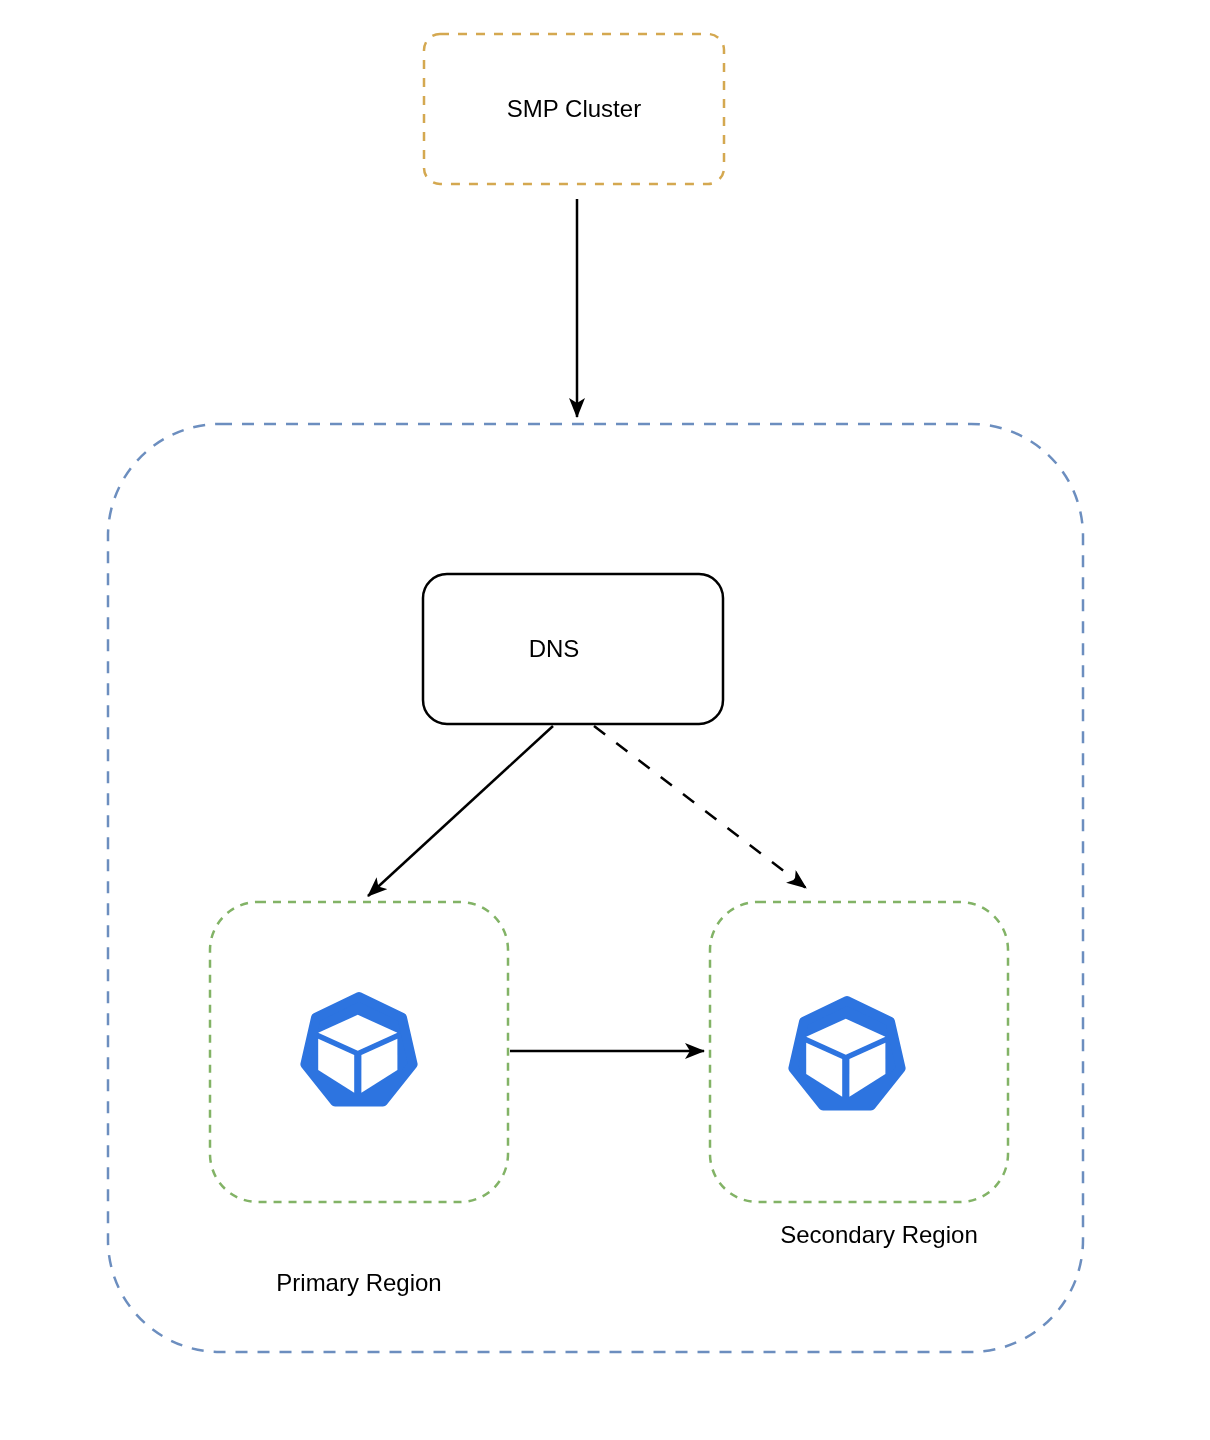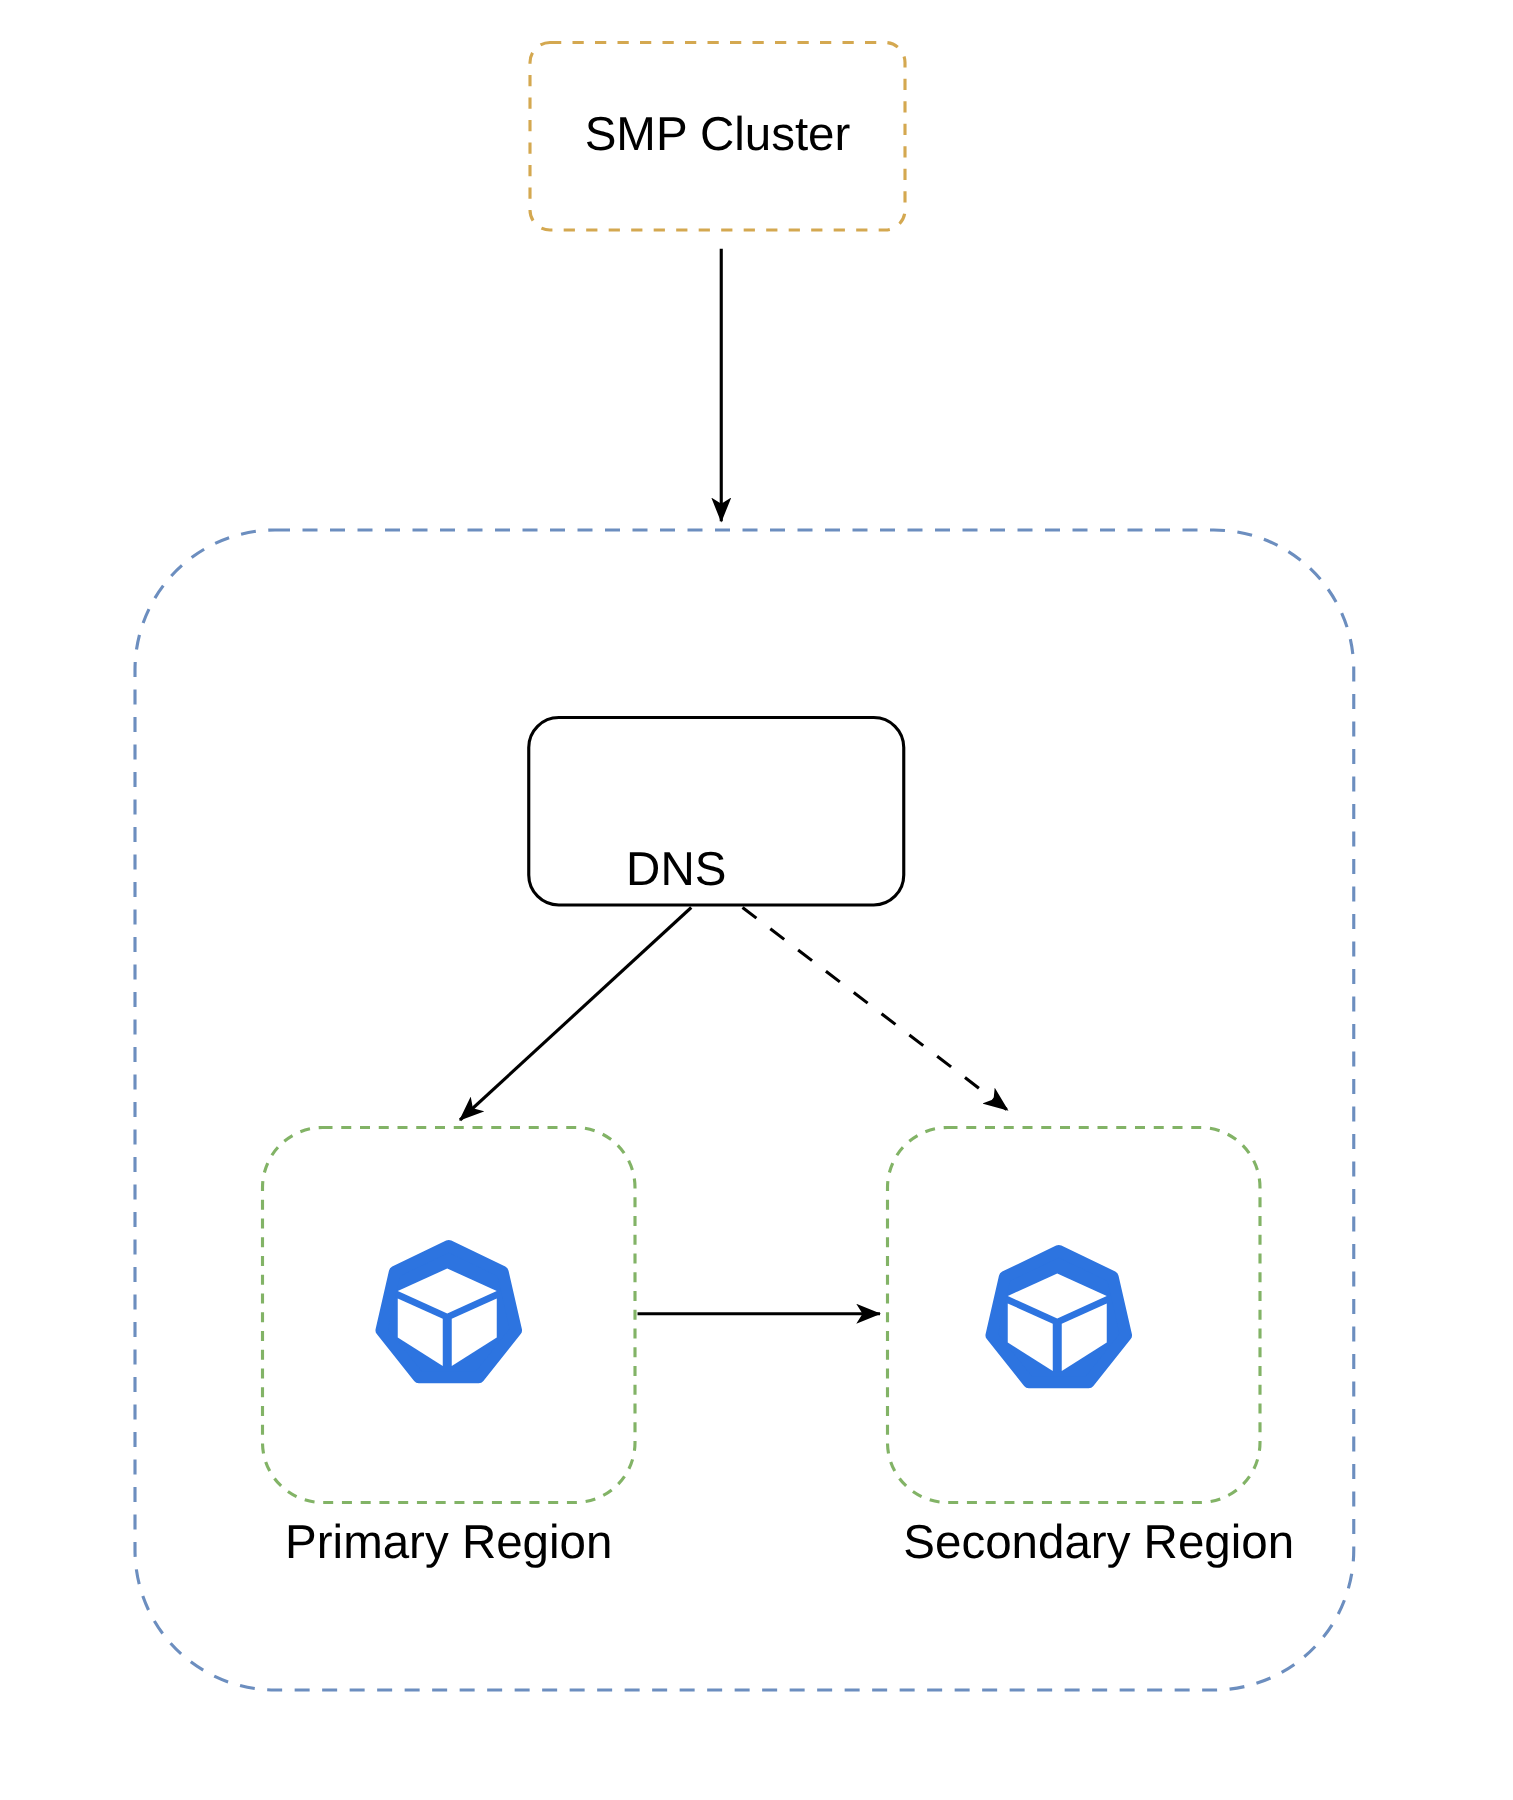--- a/index.html
+++ b/index.html
@@ -22,28 +22,28 @@
     width: 1210px;
     height: 1440px;
   }
   .node-label {
     position: absolute;
     display: flex;
     align-items: center;
     justify-content: center;
     text-align: center;
     color: #000000;
-    font-size: 38px;
+    font-size: 24px;
     line-height: 1.2;
     white-space: nowrap;
     pointer-events: none;
   }
   .label-smp      { left: 424px; top: 34px;   width: 300px; height: 150px; }
-  .label-dns      { left: 415px; top: 574px;  width: 252px; height: 150px; margin-top: 48px; }
-  .label-primary  { left: 210px; top: 1214px; width: 298px; height: 42px; }
+  .label-dns      { left: 428px; top: 574px;  width: 252px; height: 150px; }
+  .label-primary  { left: 210px; top: 1262px; width: 298px; height: 42px; }
   .label-secondary{ left: 730px; top: 1214px; width: 298px; height: 42px; }
 </style>
 </head>
 <body>
 
 <div class="canvas">
 
   <svg class="diagram-svg" viewBox="0 0 1210 1440">
     <defs>
       <marker id="arrowhead" viewBox="0 0 20 16" refX="19" refY="8" markerWidth="20" markerHeight="16" markerUnits="userSpaceOnUse" orient="auto">

